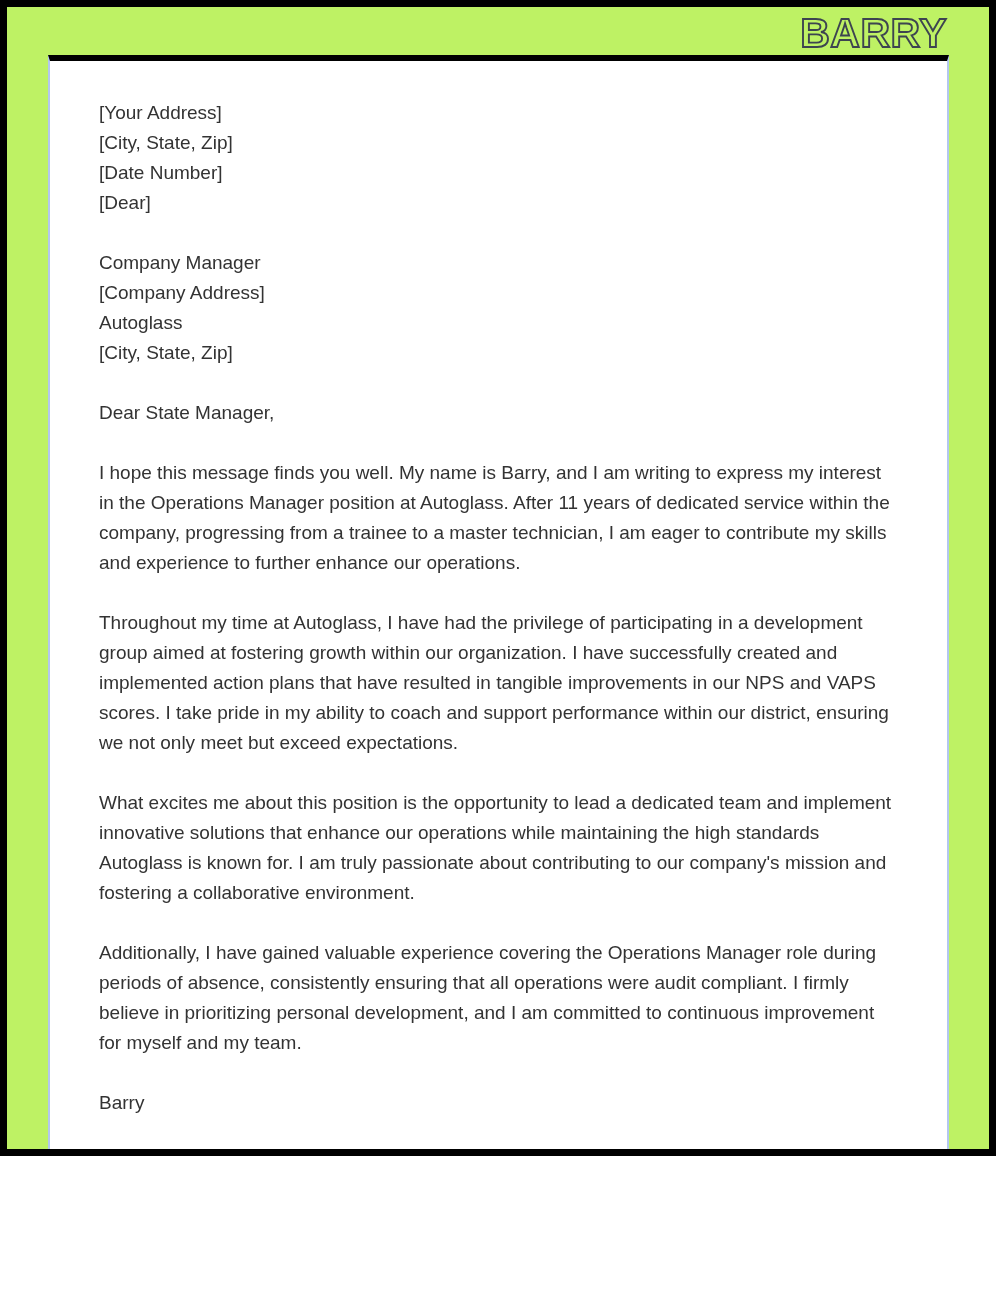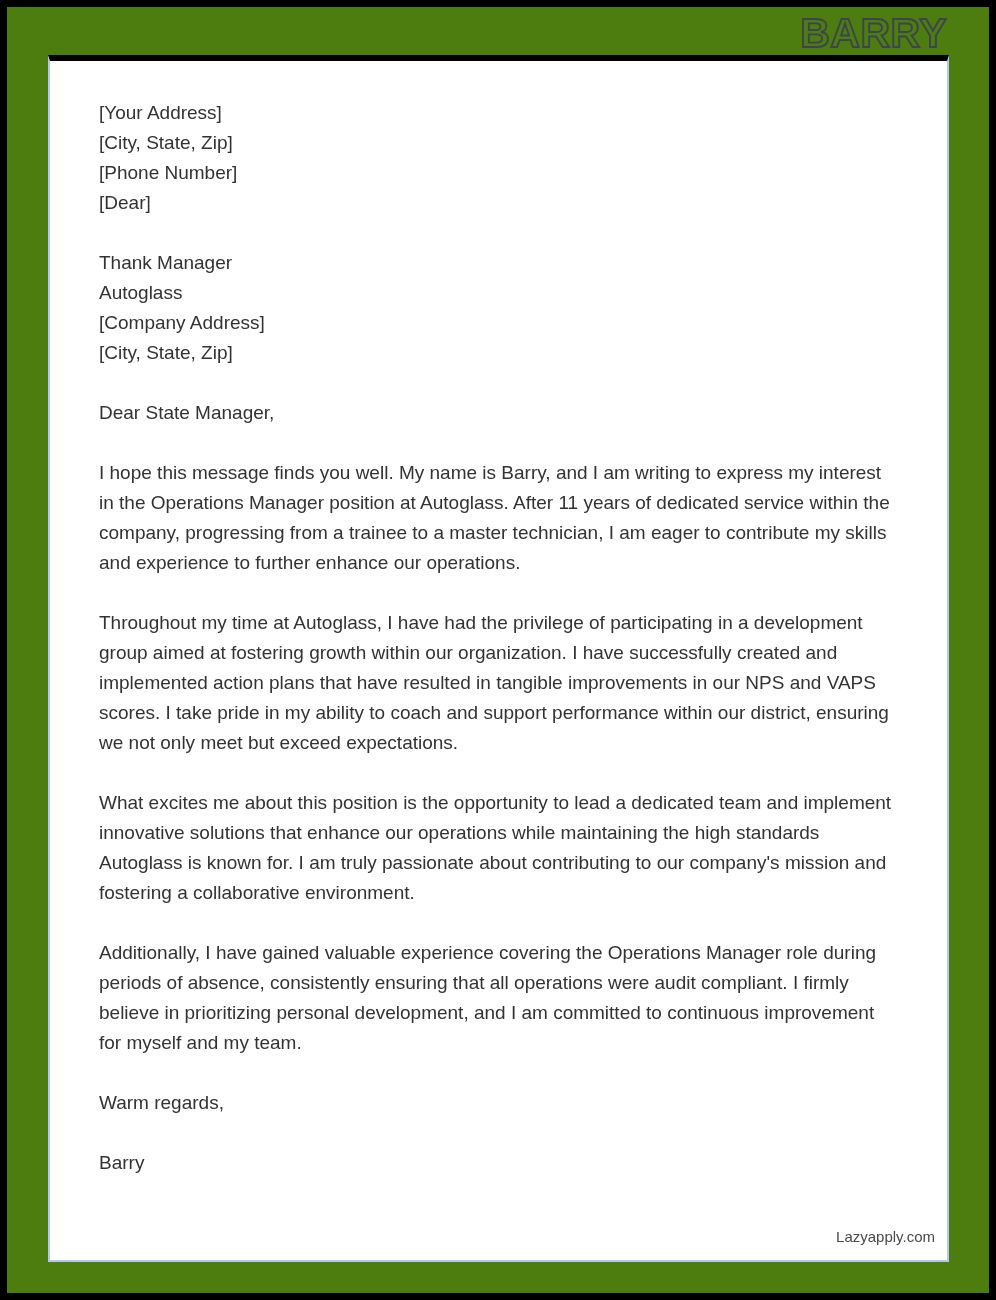--- a/index.html
+++ b/index.html
@@ -1,21 +1,21 @@
 <!DOCTYPE html>
 <html><head>
 <meta charset="utf-8">
 <style>
   html, body { margin: 0; padding: 0; }
   .page {
     position: relative;
     width: 996px;
-    height: 1300px;
+    height: 1156px;
     box-sizing: border-box;
-    background: #4d7c0f;
+    background: #bef264;
     border: 7px solid #000;
     overflow: hidden;
     font-family: "Liberation Sans", sans-serif;
   }
   .brand-logo {
     position: absolute;
     top: 6px;
     right: 42px;
     font-family: "Liberation Sans", sans-serif;
     font-size: 41px;
@@ -67,39 +67,38 @@
 
   <div class="brand-logo">BARRY</div>
 
   <div class="letter-card">
 
     <div class="letter-body">
 
       <div class="block">
         <p>[Your Address]</p>
         <p>[City, State, Zip]</p>
-        <p>[Phone Number]</p>
+        <p>[Date Number]</p>
         <p>[Dear]</p>
       </div>
 
       <div class="block">
-        <p>Thank Manager</p>
+        <p>Company Manager</p>
+        <p>[Company Address]</p>
         <p>Autoglass</p>
-        <p>[Company Address]</p>
         <p>[City, State, Zip]</p>
       </div>
 
       <p class="para">Dear State Manager,</p>
 
       <p class="para">I hope this message finds you well. My name is Barry, and I am writing to express my interest in the Operations Manager position at Autoglass. After 11 years of dedicated service within the company, progressing from a trainee to a master technician, I am eager to contribute my skills and experience to further enhance our operations.</p>
       <p class="para">Throughout my time at Autoglass, I have had the privilege of participating in a development group aimed at fostering growth within our organization. I have successfully created and implemented action plans that have resulted in tangible improvements in our NPS and VAPS scores. I take pride in my ability to coach and support performance within our district, ensuring we not only meet but exceed expectations.</p>
       <p class="para">What excites me about this position is the opportunity to lead a dedicated team and implement innovative solutions that enhance our operations while maintaining the high standards Autoglass is known for. I am truly passionate about contributing to our company's mission and fostering a collaborative environment.</p>
       <p class="para">Additionally, I have gained valuable experience covering the Operations Manager role during periods of absence, consistently ensuring that all operations were audit compliant. I firmly believe in prioritizing personal development, and I am committed to continuous improvement for myself and my team.</p>
 
-      <p class="para">Warm regards,</p>
       <p class="signature">Barry</p>
 
     </div>
 
     <div class="watermark">Lazyapply.com</div>
   </div>
 
 </div>
 
 </body></html>

